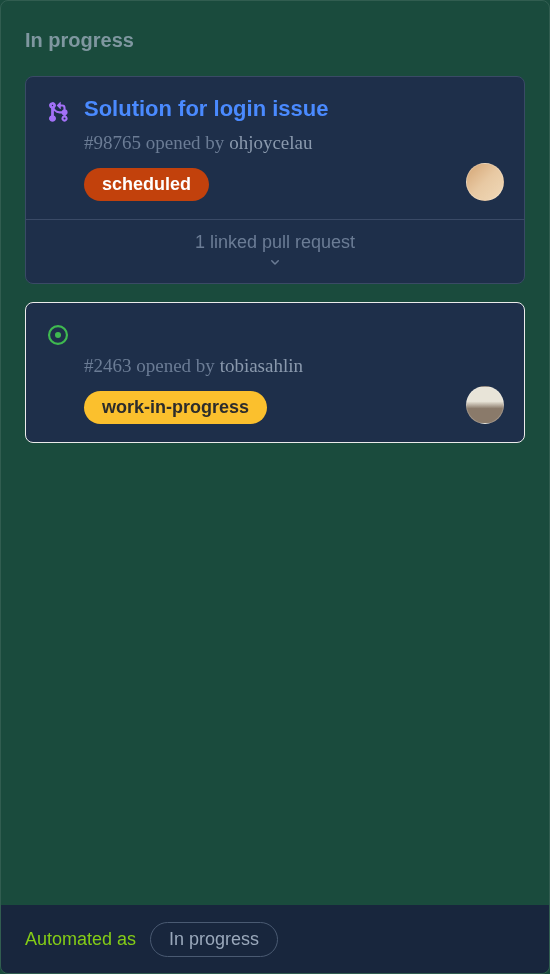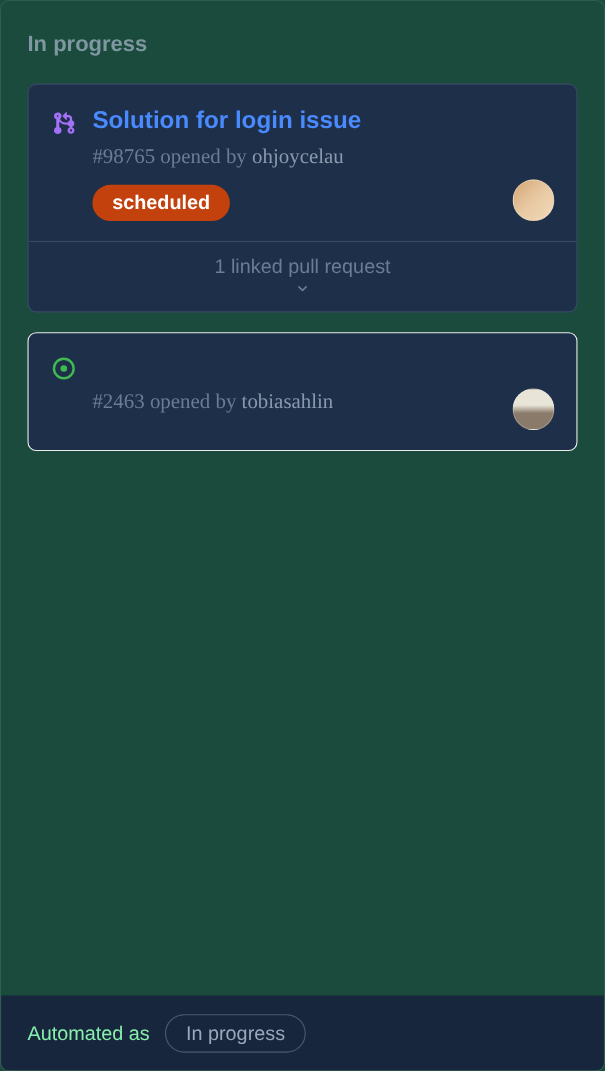--- a/index.html
+++ b/index.html
@@ -128,21 +128,21 @@
       left: 0;
       right: 0;
       background: #18263d;
       height: 68px;
       display: flex;
       align-items: center;
       padding: 0 24px;
       gap: 14px;
     }
     .bottom-text {
-      color: #86efac;
+      color: #84cc16;
       font-size: 18px;
     }
     .status-pill {
       border: 1.5px solid #4a5a72;
       border-radius: 20px;
       padding: 6px 18px;
       color: #9aa8bb;
       font-size: 18px;
       font-weight: 500;
     }
@@ -195,20 +195,23 @@
             <circle cx="8" cy="8" r="6.5" stroke="#3fb950" stroke-width="1.6"></circle>
             <circle cx="8" cy="8" r="2.2" fill="#3fb950"></circle>
           </svg>
         </span>
       </div>
       <div class="card-meta">
         <span>#2463</span>
         <span>opened by</span>
         <span class="author">tobiasahlin</span>
       </div>
+      <div class="label-row">
+        <span class="label label-yellow">work-in-progress</span>
+      </div>
       <div class="avatar av2"></div>
     </div>
   </div>
 </div>
 
 <div class="bottom-bar">
   <span class="bottom-text">Automated as</span>
   <span class="status-pill">In progress</span>
 </div>
 

